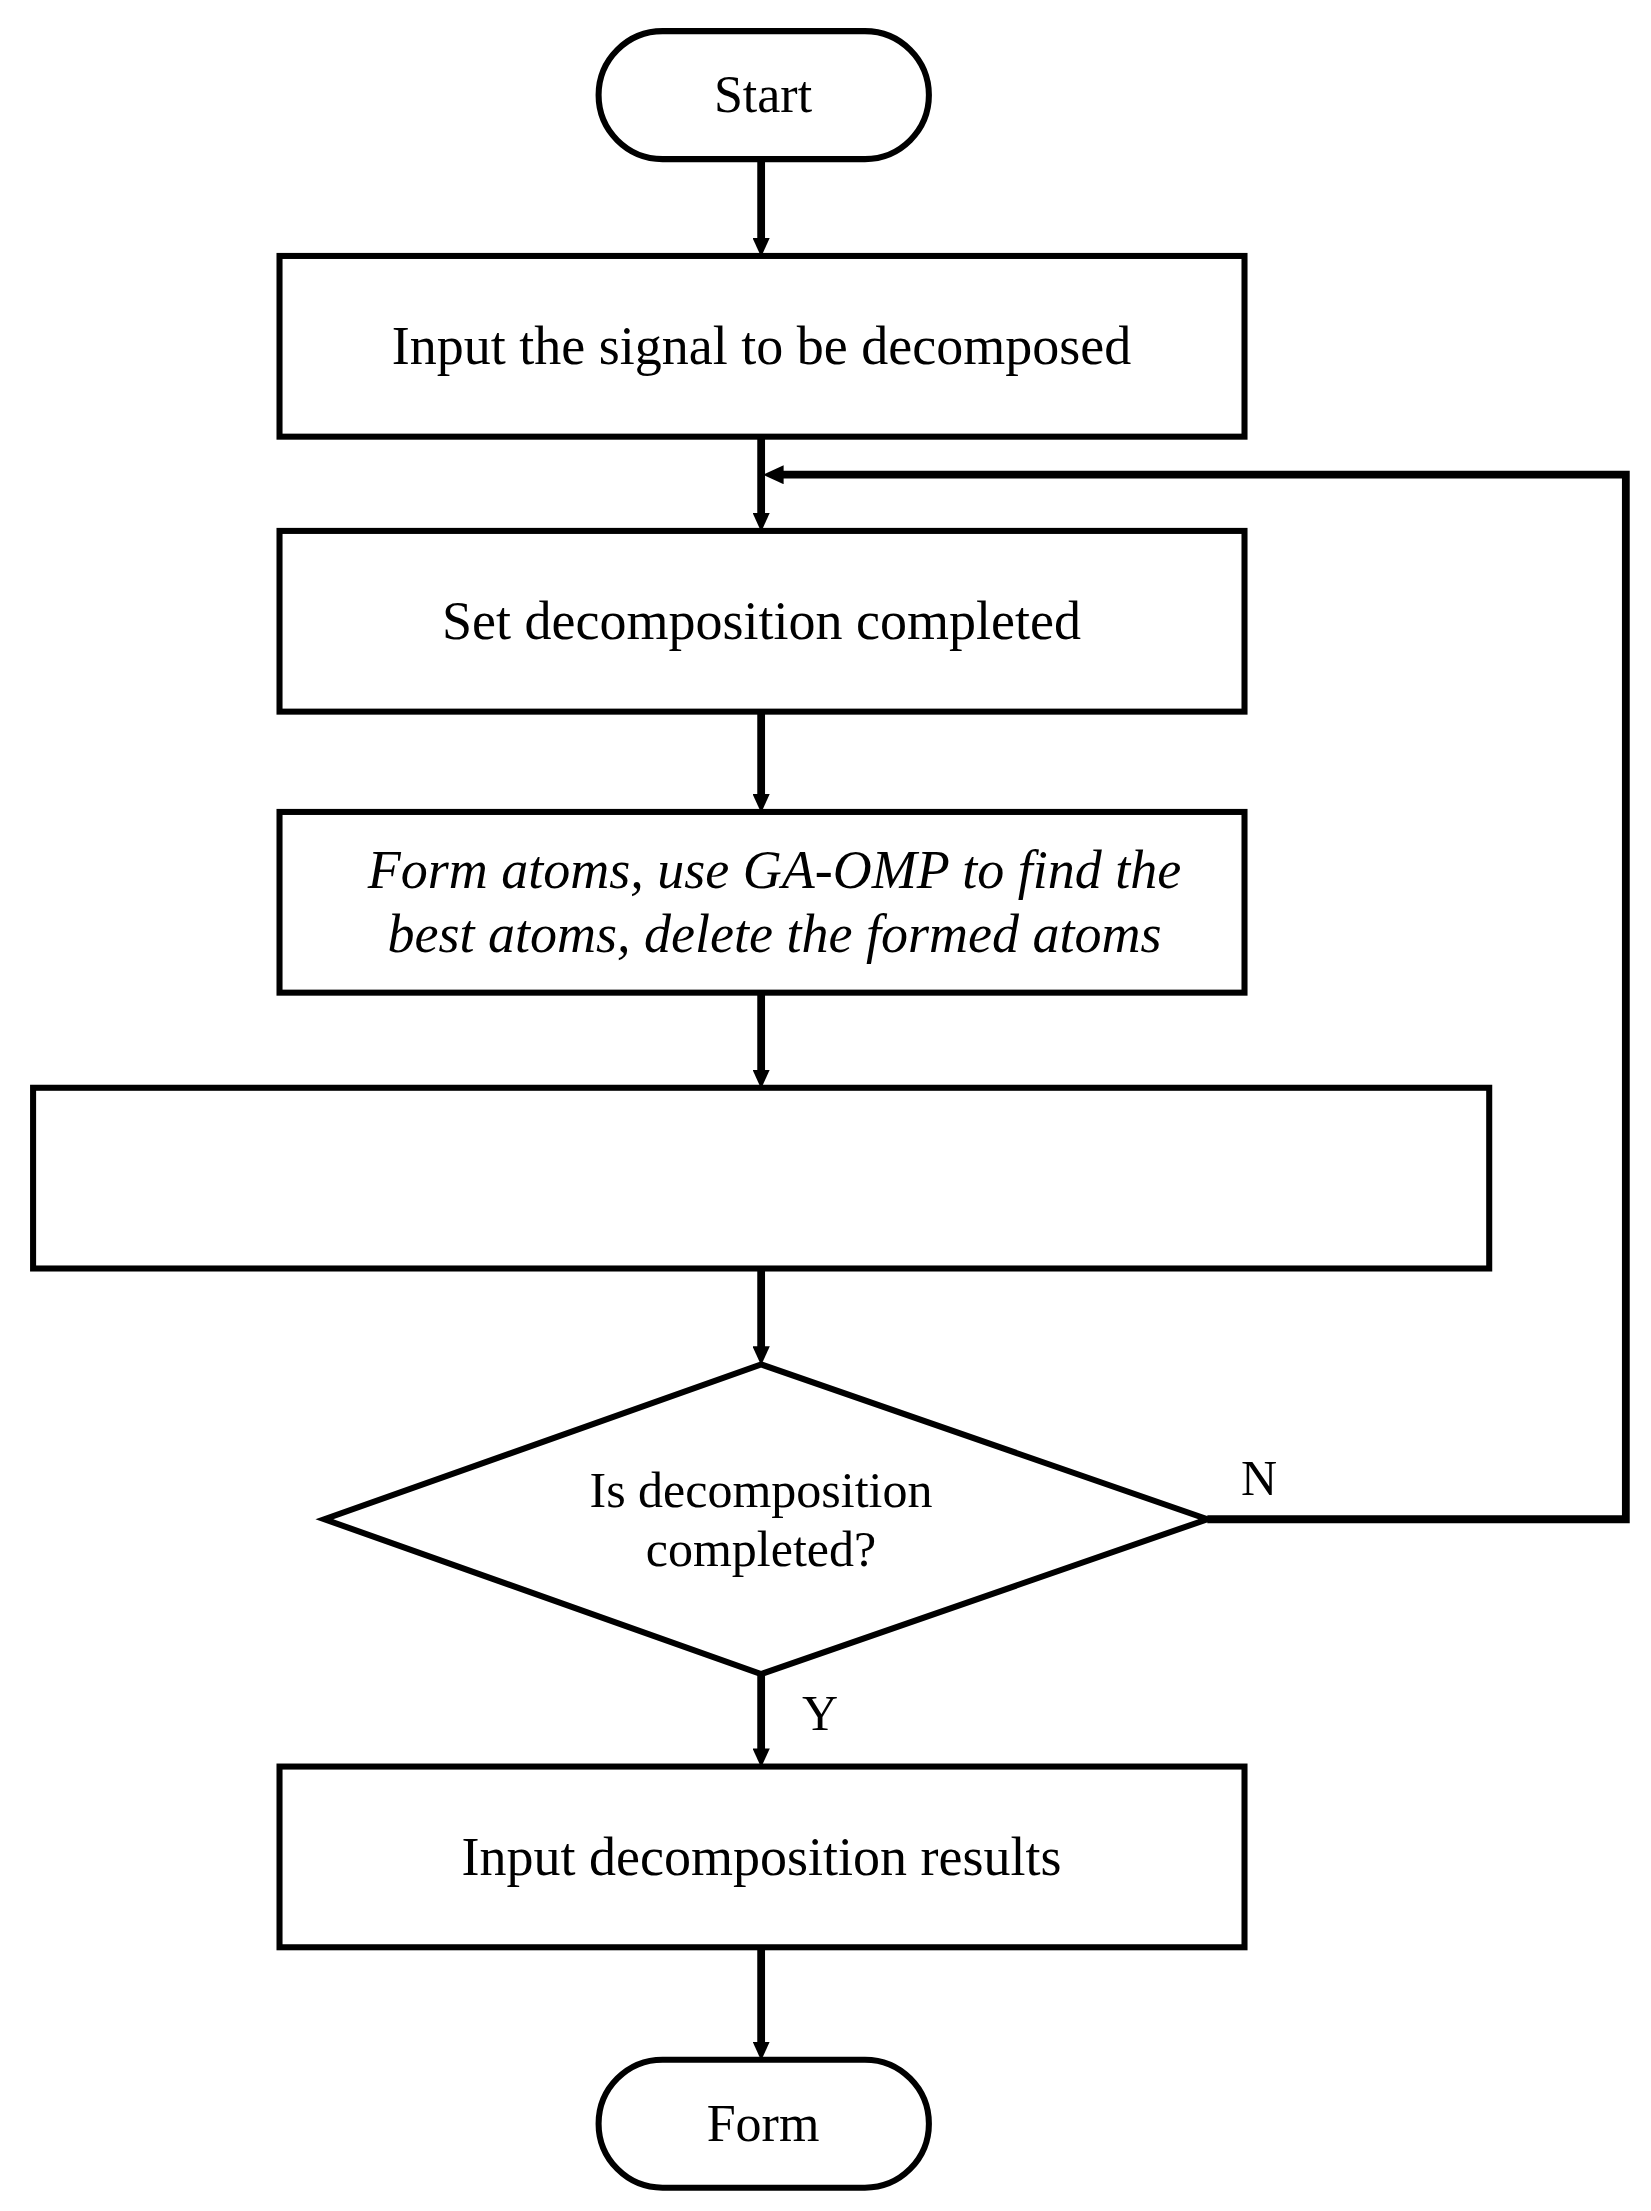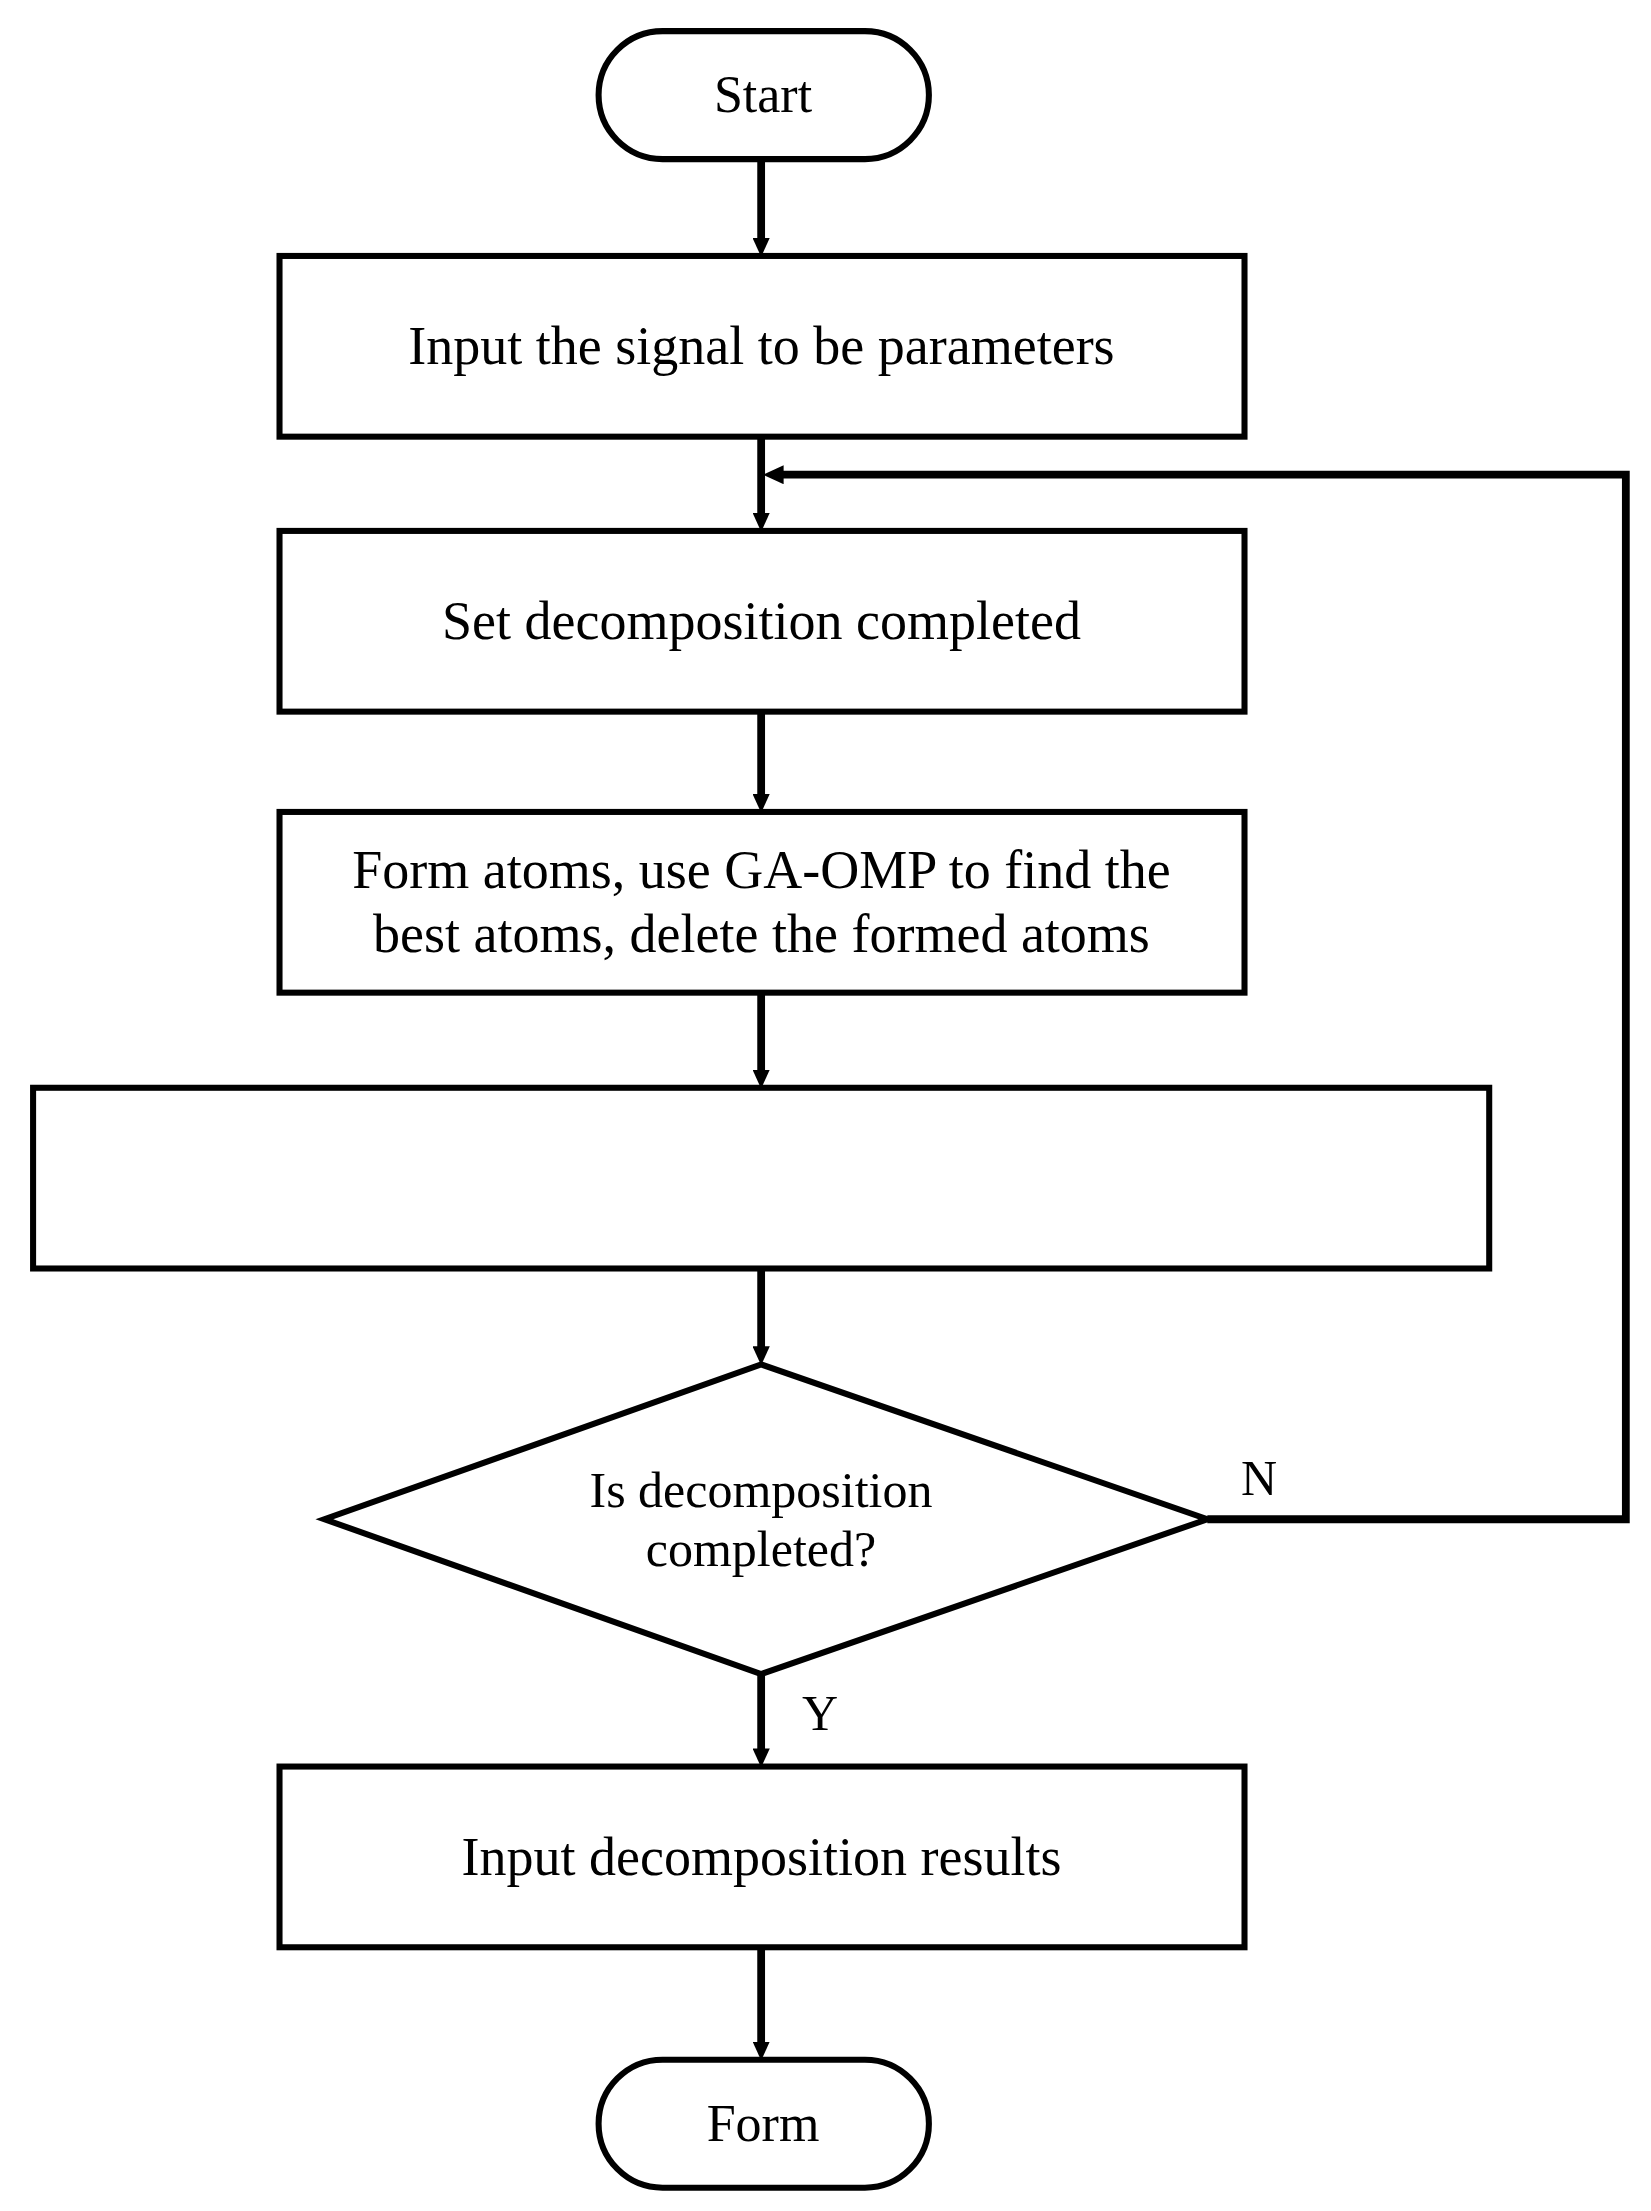--- a/index.html
+++ b/index.html
@@ -90,25 +90,25 @@
 
     <path d="M 1396 1757 L 1880 1757 L 1880 549 L 904 549" fill="none" stroke="#000000" stroke-width="9" marker-end="url(#arrow-left)"></path>
 
     <line x1="880" y1="1936" x2="880" y2="2023" stroke="#000000" stroke-width="9" marker-end="url(#arrow-down)"></line>
 
     <line x1="880" y1="2252" x2="880" y2="2362" stroke="#000000" stroke-width="9" marker-end="url(#arrow-down)"></line>
   </svg>
 
   <div class="node-label terminator-label" style="left:598px; top:31px; width:330px; height:128px;">Start</div>
 
-  <div class="node-label process-label" style="left:279px; top:256px; width:965px; height:181px;">Input the signal to be parameters</div>
+  <div class="node-label process-label" style="left:279px; top:256px; width:965px; height:181px;">Input the signal to be decomposed</div>
 
   <div class="node-label process-label" style="left:279px; top:531px; width:965px; height:181px;">Set decomposition completed</div>
 
-  <div class="node-label process-label" style="left:279px; top:812px; width:965px; height:181px;">Form atoms, use GA-OMP to find the
+  <div class="node-label process-label" style="left:292px; top:812px; width:965px; height:181px;font-style:italic;">Form atoms, use GA-OMP to find the
 best atoms, delete the formed atoms</div>
 
 
   <div class="node-label decision-label" style="left:467px; top:1433px; width:588px; height:173px;">Is decomposition
 completed?</div>
 
   <div class="node-label process-label" style="left:279px; top:1767px; width:965px; height:181px;">Input decomposition results</div>
 
   <div class="node-label terminator-label" style="left:598px; top:2060px; width:330px; height:128px;">Form</div>
 

